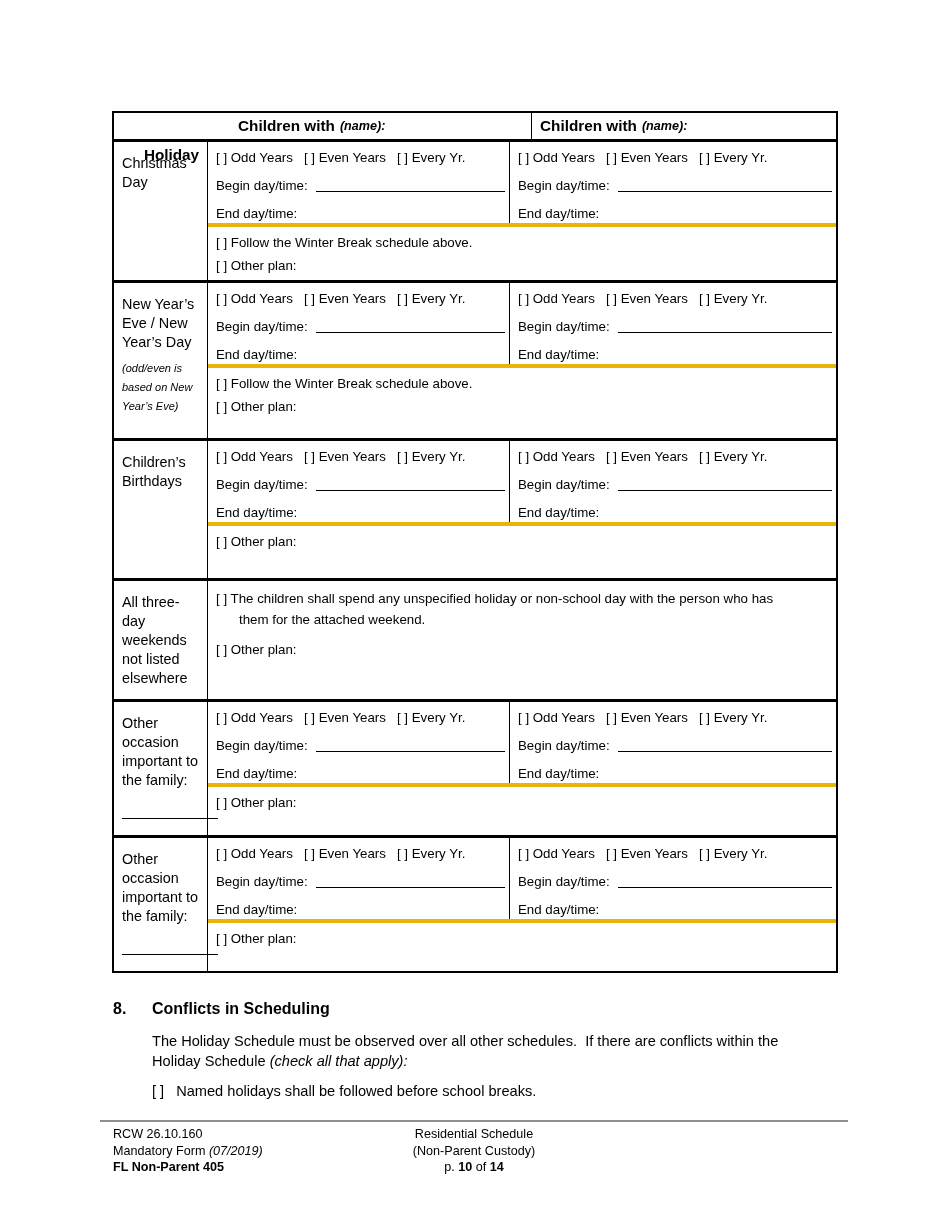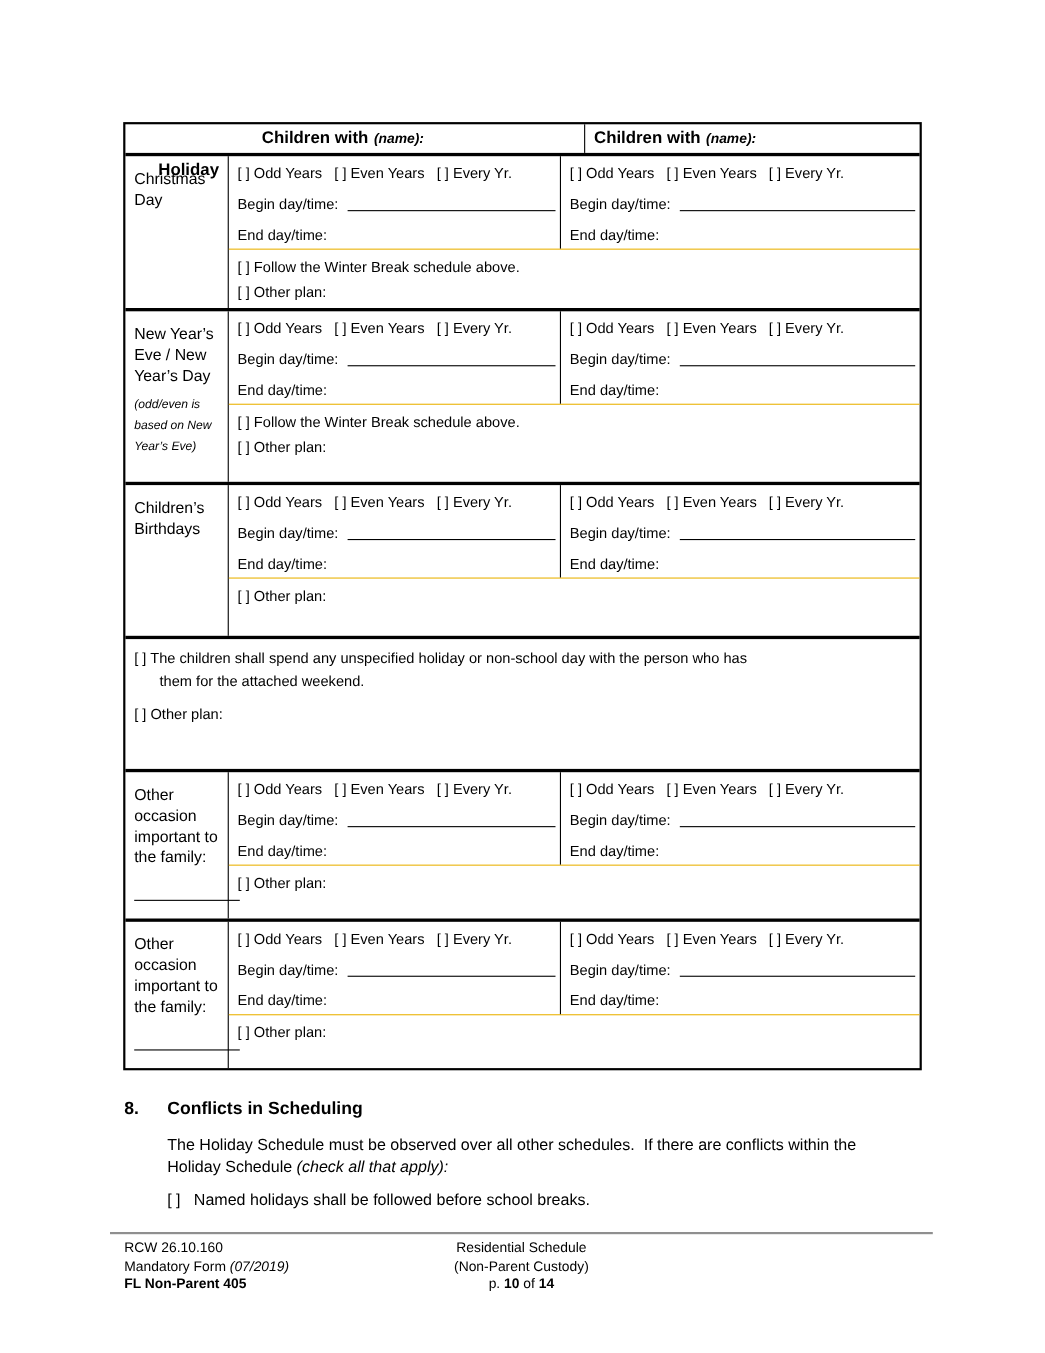--- a/index.html
+++ b/index.html
@@ -21,21 +21,21 @@
   .group{display:flex;border-bottom:3px solid #000;}
   .group:last-child{border-bottom:none;}
   .gcol1{width:94px;border-right:1px solid #000;box-sizing:border-box;
          padding:12px 6px 4px 8px;display:flex;flex-direction:column;justify-content:flex-start;
          font-size:14.4px;line-height:19px;}
   .holiday-name{white-space:pre-line;}
   .holiday-note{white-space:pre-line;font-style:italic;font-size:11px;margin-top:7px;}
   .col1-blank{width:96px;border-bottom:1.5px solid #000;height:14px;margin-top:14px;}
   .gright{flex:1;display:flex;flex-direction:column;min-width:0;}
 
-  .subA{display:flex;border-bottom:1px solid #eab308;height:85px;box-sizing:border-box;}
+  .subA{display:flex;border-bottom:4px solid #eab308;height:85px;box-sizing:border-box;}
   .cellA{width:302px;border-right:1px solid #000;box-sizing:border-box;
          padding:1px 2px 0 8px;min-width:0;}
   .cellB{flex:1;padding:1px 2px 0 8px;min-width:0;}
   .optline{display:flex;gap:11px;height:28px;align-items:center;white-space:nowrap;}
   .fieldline{display:flex;height:28px;align-items:center;white-space:nowrap;}
   .blank{flex:1;border-bottom:1px solid #000;height:20px;align-self:flex-start;
          margin-left:8px;margin-right:2px;}
 
   .subB{padding:4px 8px 0 8px;box-sizing:border-box;}
   .spanline{line-height:23px;white-space:nowrap;}
@@ -206,20 +206,26 @@
             </div>
           </div>
         </div>
         <div class="subB hB52">
           <div class="spanline"><span>[ ] Other plan:</span></div>
         </div>
       </div>
     </div>
 
     <div class="group">
+      <div class="gcol1">
+        <div class="holiday-name">All three-day
+weekends
+not listed
+elsewhere</div>
+      </div>
       <div class="gright">
         <div class="cellWide">
           <div class="hang">[ ] The children shall spend any unspecified holiday or non-school day with the person who has
 them for the attached weekend.</div>
           <div class="spanline mt8"><span>[ ] Other plan:</span></div>
         </div>
       </div>
     </div>
 
     <div class="group">

